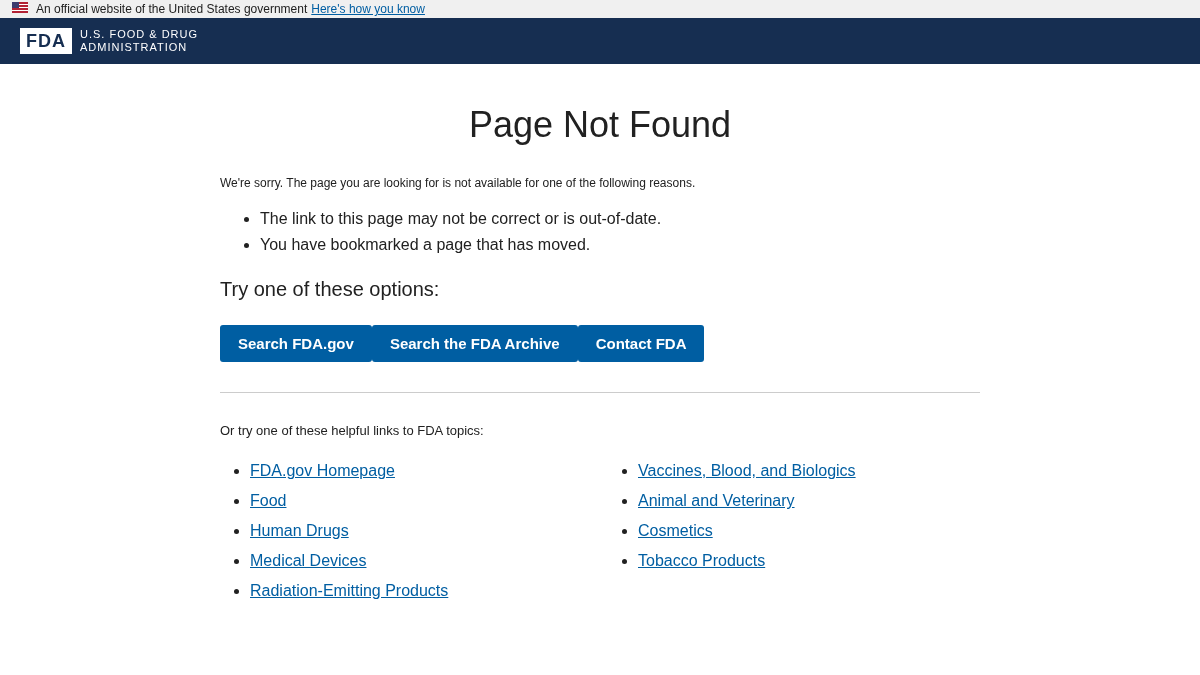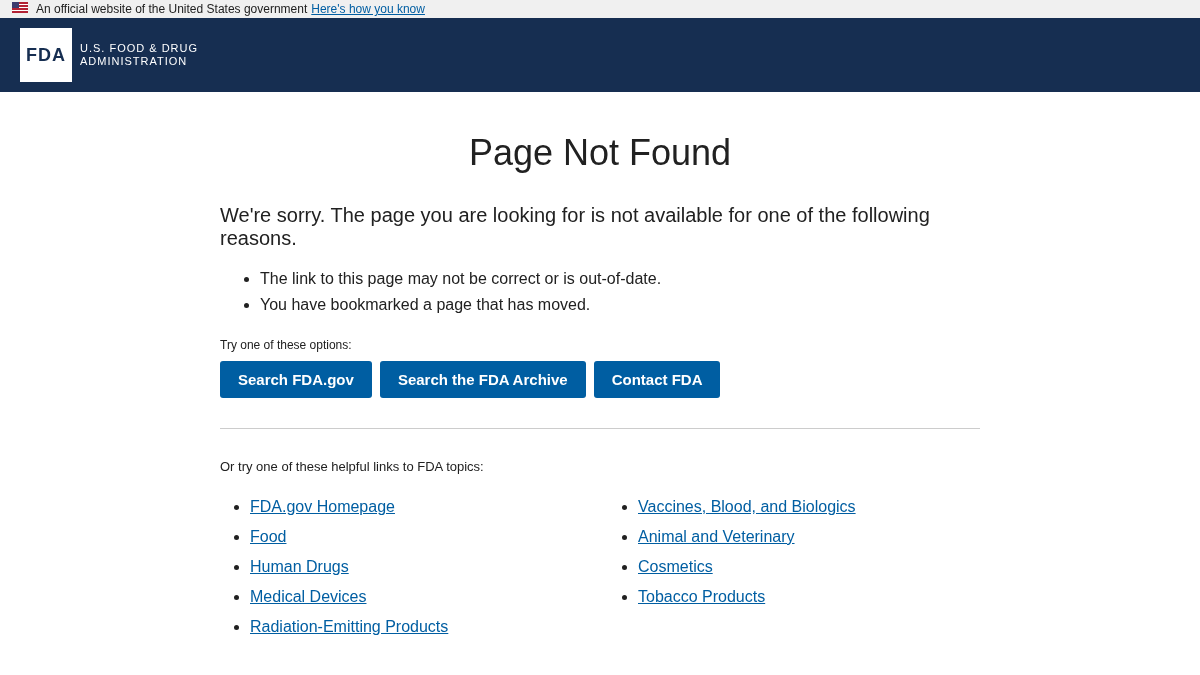--- a/index.html
+++ b/index.html
@@ -51,21 +51,21 @@
       display: flex;
       align-items: center;
       gap: 8px;
       text-decoration: none;
     }
     .logo-box {
       background: #fff;
       color: #162e51;
       font-weight: 900;
       font-size: 18px;
-      padding: 18px 6px;
+      padding: 4px 6px;
       letter-spacing: 1px;
       line-height: 1;
     }
     .logo-text {
       color: #fff;
       font-size: 14px;
       font-weight: 700;
       line-height: 1.2;
       text-transform: uppercase;
       letter-spacing: 0.5px;
@@ -84,40 +84,40 @@
       padding: 40px 20px;
     }
     .page-title {
       text-align: center;
       font-size: 36px;
       font-weight: 400;
       color: #212121;
       margin-bottom: 30px;
     }
     .intro-text {
-      font-size: 20px;
+      font-size: 12px;
       color: #212121;
       margin-bottom: 20px;
     }
     .reason-list {
       list-style: disc;
       padding-left: 40px;
       margin-bottom: 24px;
     }
     .reason-list li {
       margin-bottom: 8px;
       font-size: 16px;
     }
     .options-label {
-      font-size: 12px;
-      margin-bottom: 9px;
+      font-size: 20px;
+      margin-bottom: 24px;
     }
     .button-row {
       display: flex;
-      gap: 8px;
+      gap: 0;
       margin-bottom: 30px;
     }
     .btn {
       padding: 10px 18px;
       font-size: 15px;
       font-weight: 600;
       border: none;
       cursor: pointer;
       border-radius: 3px;
       text-decoration: none;

